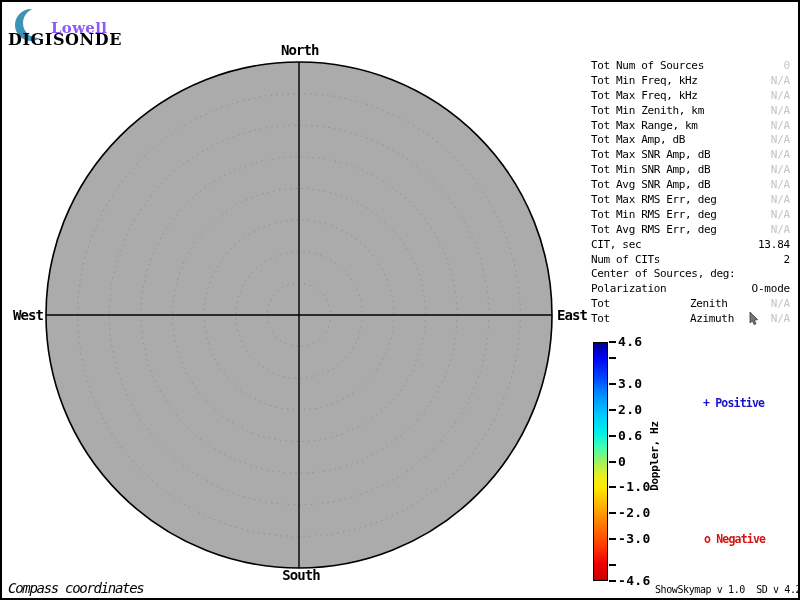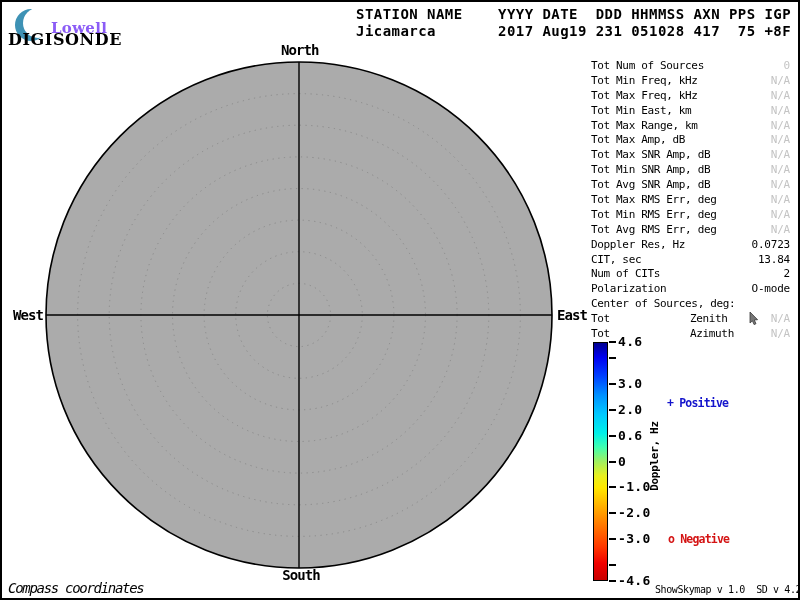--- a/index.html
+++ b/index.html
@@ -30,21 +30,21 @@
   .smid{position:absolute;left:99px;top:0;}
   .sval{position:absolute;right:0;top:0;letter-spacing:-.2px;}
   .dim{color:#c4c4c4;}
   
   .cbar{position:absolute;left:593px;top:342px;width:15px;height:239px;
         border:1px solid #000;box-sizing:border-box;z-index:3;}
   .cbtick{position:absolute;left:609px;width:7px;height:2px;background:#000;z-index:3;}
   .cblab{position:absolute;left:618px;font-weight:bold;font-size:13px;letter-spacing:.3px;z-index:3;}
   .vlabel{position:absolute;left:654px;top:456px;transform:translate(-50%,-50%) rotate(-90deg);
           font-weight:bold;font-size:11px;letter-spacing:-.3px;white-space:nowrap;z-index:3;}
-  .legend{position:absolute;font-weight:bold;font-size:11.5px;letter-spacing:-.8px;white-space:pre;z-index:3;}
+  .legend{position:absolute;font-weight:bold;font-size:11.5px;letter-spacing:-.8px;white-space:pre;z-index:3;margin-left:36px;}
   .leg-pos{left:667px;top:396px;}
   .leg-neg{left:668px;top:532px;}
   
   .foot{position:absolute;z-index:3;white-space:pre;}
   .foot-left{left:8px;top:580px;font-style:italic;font-size:14px;letter-spacing:-1.3px;}
   .foot-center{left:417px;top:580px;font-style:italic;font-size:14px;letter-spacing:-1.3px;}
   .foot-right{left:655px;top:584px;font-size:10px;letter-spacing:-.4px;}
   .cursor{position:absolute;left:749px;top:311px;z-index:6;}
 </style>
 </head>
@@ -69,48 +69,43 @@
 
   <div class="logo">
     <svg width="40" height="40">
       <circle id="crescent-outer" cx="19" cy="20" r="16" fill="#3e92b5"></circle>
       <circle cx="26" cy="18" r="15" fill="#ffffff"></circle>
     </svg>
     <div class="logo-lowell" style="color: #8b5cf6;">Lowell</div>
     <div class="logo-digisonde" style="color: #000000;">DIGISONDE</div>
   </div>
 
-  <div class="header">
-    <div class="hline">STATION NAME    YYYY DATE  DDD HHMMSS AXN PPS IGP</div>
-    <div class="hline">Jicamarca       2017 Aug19 231 051028 417  75 +8F</div>
-  </div>
 
   <div class="compass c-north">North</div>
   <div class="compass c-south">South</div>
   <div class="compass c-west">West</div>
   <div class="compass c-east">East</div>
 
   <div class="stats" id="stats-panel">
       <div class="srow"><span>Tot Num of Sources</span><span class="sval dim">0</span></div>
       <div class="srow"><span>Tot Min Freq, kHz</span><span class="sval dim">N/A</span></div>
       <div class="srow"><span>Tot Max Freq, kHz</span><span class="sval dim">N/A</span></div>
-      <div class="srow"><span>Tot Min East, km</span><span class="sval dim">N/A</span></div>
+      <div class="srow"><span>Tot Min Zenith, km</span><span class="sval dim">N/A</span></div>
       <div class="srow"><span>Tot Max Range, km</span><span class="sval dim">N/A</span></div>
       <div class="srow"><span>Tot Max Amp, dB</span><span class="sval dim">N/A</span></div>
       <div class="srow"><span>Tot Max SNR Amp, dB</span><span class="sval dim">N/A</span></div>
       <div class="srow"><span>Tot Min SNR Amp, dB</span><span class="sval dim">N/A</span></div>
       <div class="srow"><span>Tot Avg SNR Amp, dB</span><span class="sval dim">N/A</span></div>
       <div class="srow"><span>Tot Max RMS Err, deg</span><span class="sval dim">N/A</span></div>
       <div class="srow"><span>Tot Min RMS Err, deg</span><span class="sval dim">N/A</span></div>
       <div class="srow"><span>Tot Avg RMS Err, deg</span><span class="sval dim">N/A</span></div>
-      <div class="srow"><span>Doppler Res, Hz</span><span class="sval">0.0723</span></div>
       <div class="srow"><span>CIT, sec</span><span class="sval">13.84</span></div>
       <div class="srow"><span>Num of CITs</span><span class="sval">2</span></div>
+      <div class="srow"><span>Center of Sources, deg:</span></div>
       <div class="srow"><span>Polarization</span><span class="sval">O-mode</span></div>
-      <div class="srow"><span>Center of Sources, deg:</span></div>
       <div class="srow"><span>Tot</span><span class="smid">Zenith</span><span class="sval dim">N/A</span></div>
       <div class="srow"><span>Tot</span><span class="smid">Azimuth</span><span class="sval dim">N/A</span></div>
     </div>
 
   <div class="cbar" id="cbar" style="background: linear-gradient(rgb(0, 0, 143) 0%, rgb(0, 0, 240) 6%, rgb(0, 64, 255) 14%, rgb(0, 144, 255) 22%, rgb(0, 200, 255) 30%, rgb(0, 240, 232) 38%, rgb(64, 255, 176) 44%, rgb(160, 240, 96) 50%, rgb(232, 240, 32) 56%, rgb(255, 232, 0) 61%, rgb(255, 168, 0) 70%, rgb(255, 112, 0) 78%, rgb(255, 56, 0) 86%, rgb(240, 0, 0) 93%, rgb(200, 0, 0) 100%);"></div>
   <div id="cbar-ticks">
       <div class="cbtick" style="top: 341px;"></div>
       <div class="cblab" style="top: 334px;">4.6</div>
       <div class="cbtick" style="top: 356.587px;"></div>
       <div class="cbtick" style="top: 382.565px;"></div>

